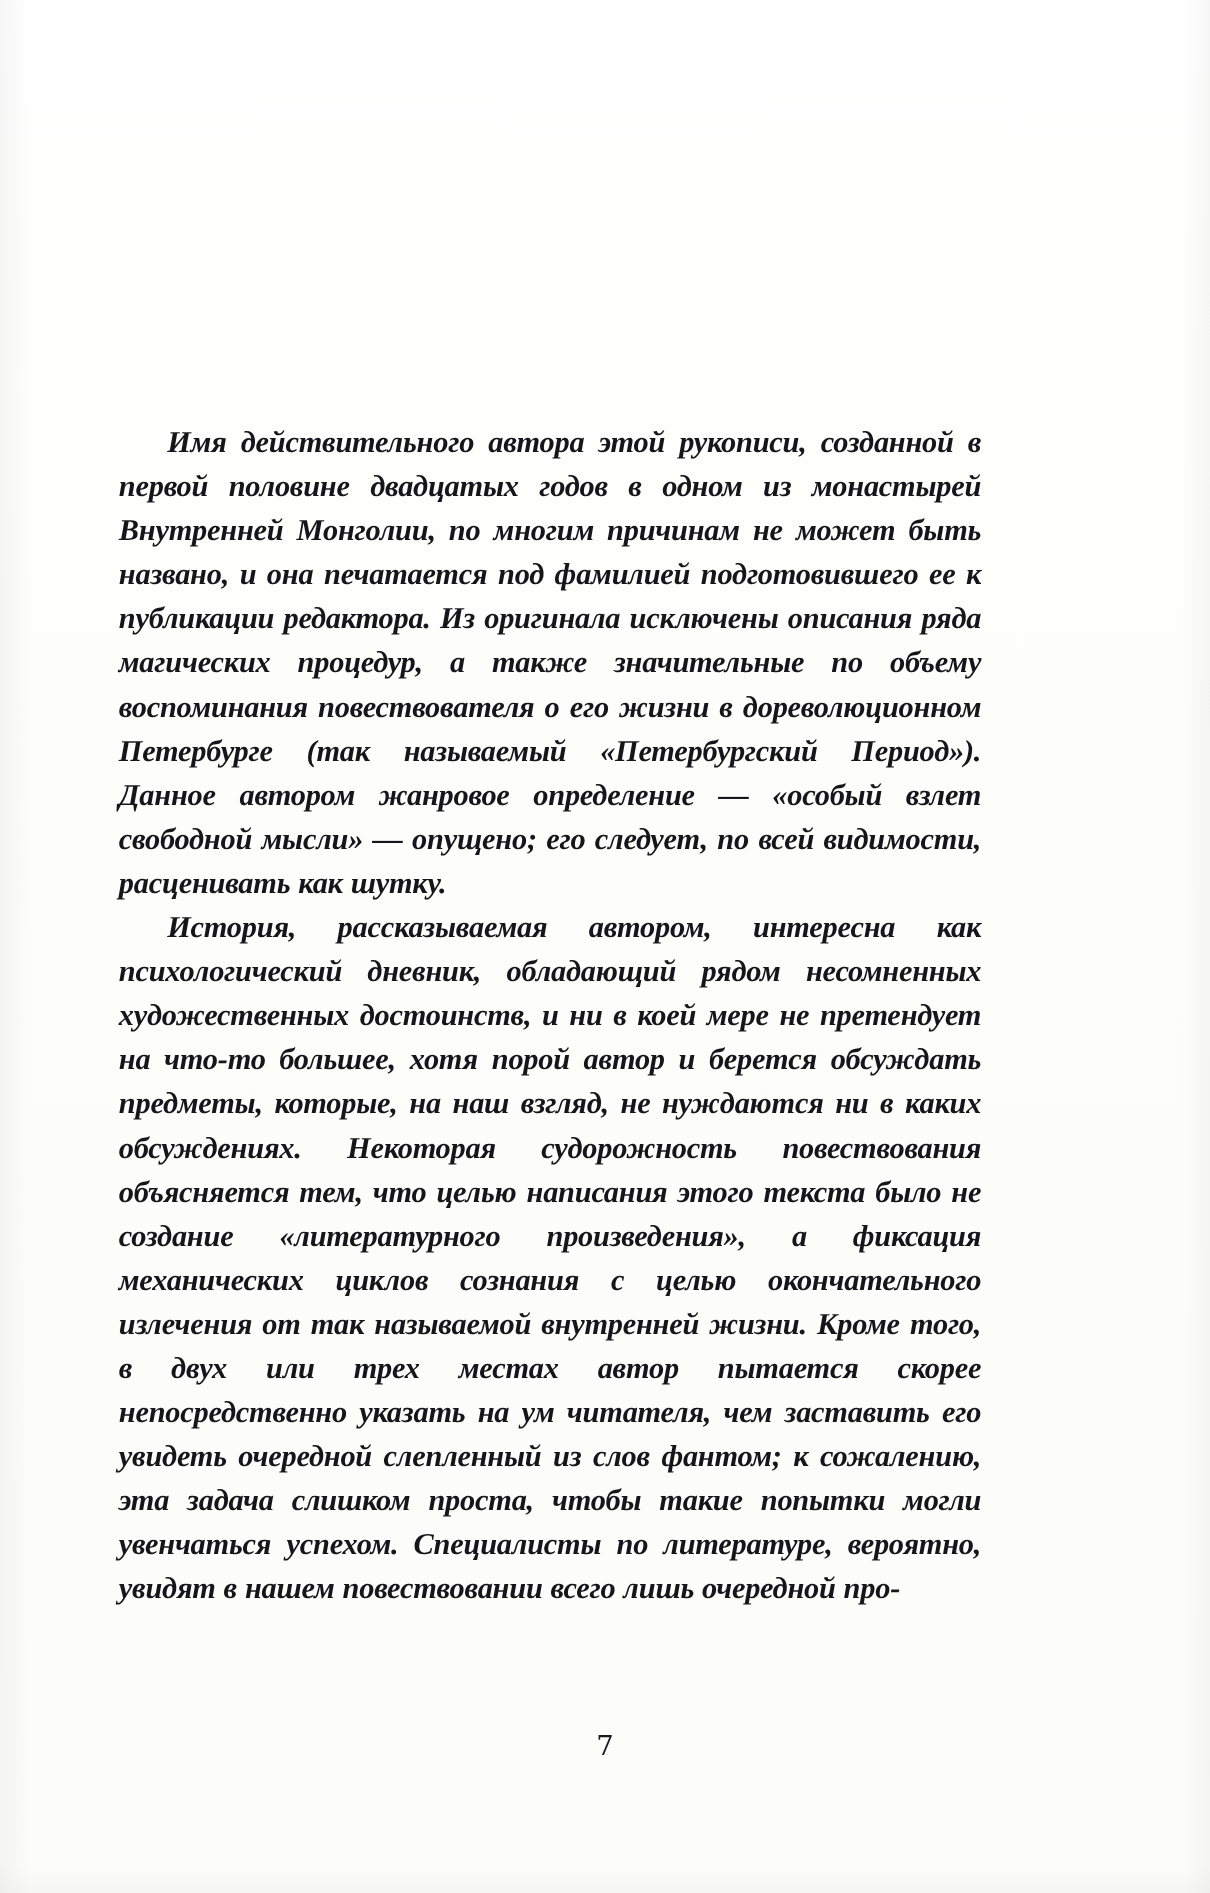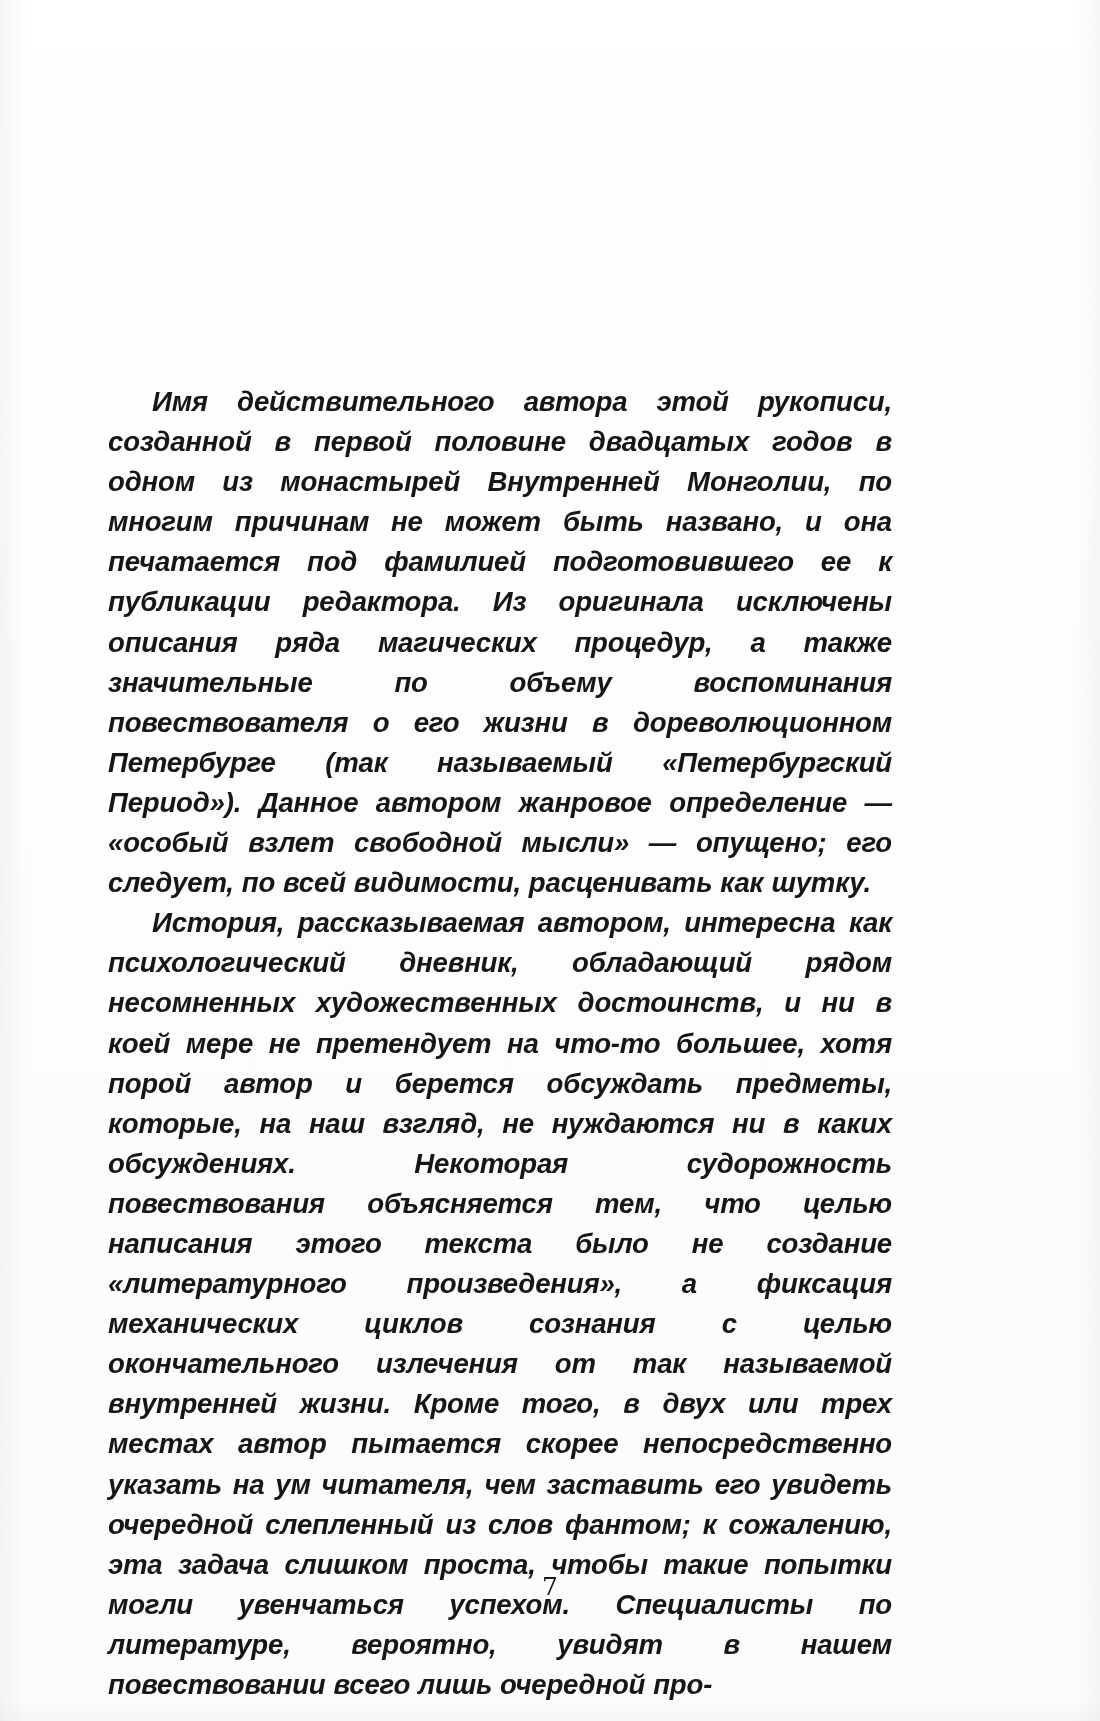--- a/index.html
+++ b/index.html
@@ -33,21 +33,21 @@
 
   #text-block {
     position: absolute;
     left: 108px;
     top: 382px;
     width: 784px;
   }
 
   p.body-paragraph {
     margin: 0;
-    font-family: Liberation Sans, sans-serif;
+    font-family: Liberation Serif, serif;
     font-style: italic;
     font-weight: 700;
     font-size: 27.6px;
     line-height: 40.1px;
     letter-spacing: -0.2px;
     word-spacing: 0.5px;
     color: #16161a;
     text-align: justify;
     text-justify: inter-word;
     text-indent: 44px;

